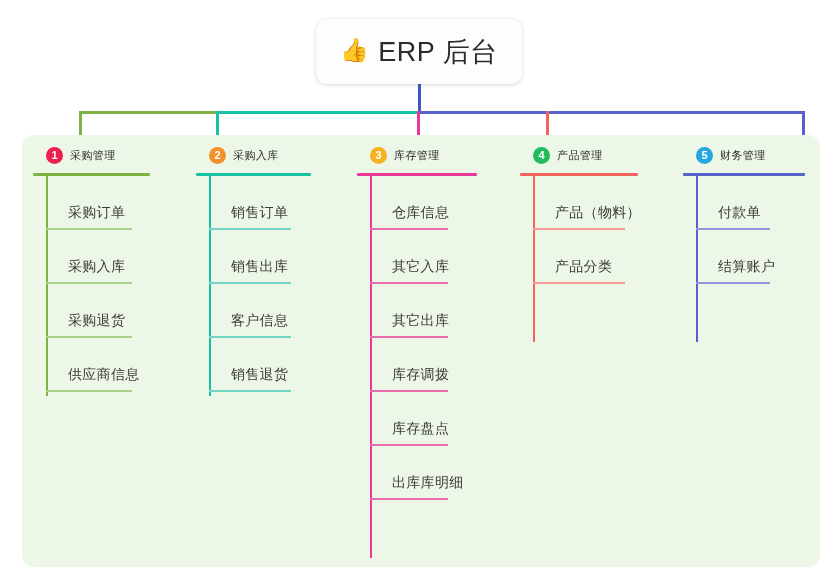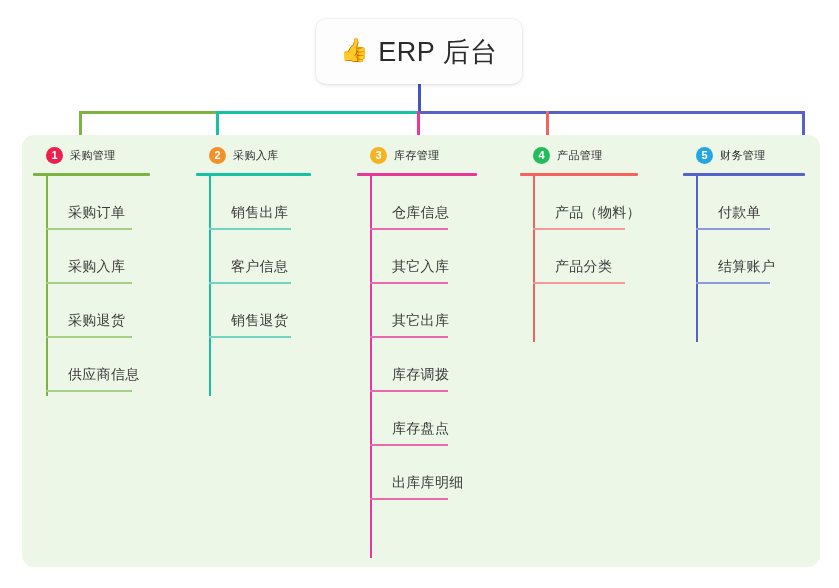--- a/index.html
+++ b/index.html
@@ -184,20 +184,24 @@
     </div>
     <div class="branch" style="left: 196px; width: 140px;">
       <div class="branch-header">
         <span class="badge" style="background: rgb(244, 144, 42);">2</span>
         <span class="branch-title">采购入库</span>
       </div>
       <div class="branch-underline" style="background: rgb(22, 194, 163); width: 115px;"></div>
       <div class="children">
         <div class="child-spine" style="background: rgb(22, 194, 163); height: 220px;"></div>
         <div class="child">
+          <span class="child-label">销售订单</span>
+          <div class="child-underline" style="background: rgb(116, 212, 196); width: 82px;"></div>
+        </div>
+        <div class="child">
           <span class="child-label">销售出库</span>
           <div class="child-underline" style="background: rgb(116, 212, 196); width: 82px;"></div>
         </div>
         <div class="child">
           <span class="child-label">客户信息</span>
           <div class="child-underline" style="background: rgb(116, 212, 196); width: 82px;"></div>
         </div>
         <div class="child">
           <span class="child-label">销售退货</span>
           <div class="child-underline" style="background: rgb(116, 212, 196); width: 82px;"></div>

